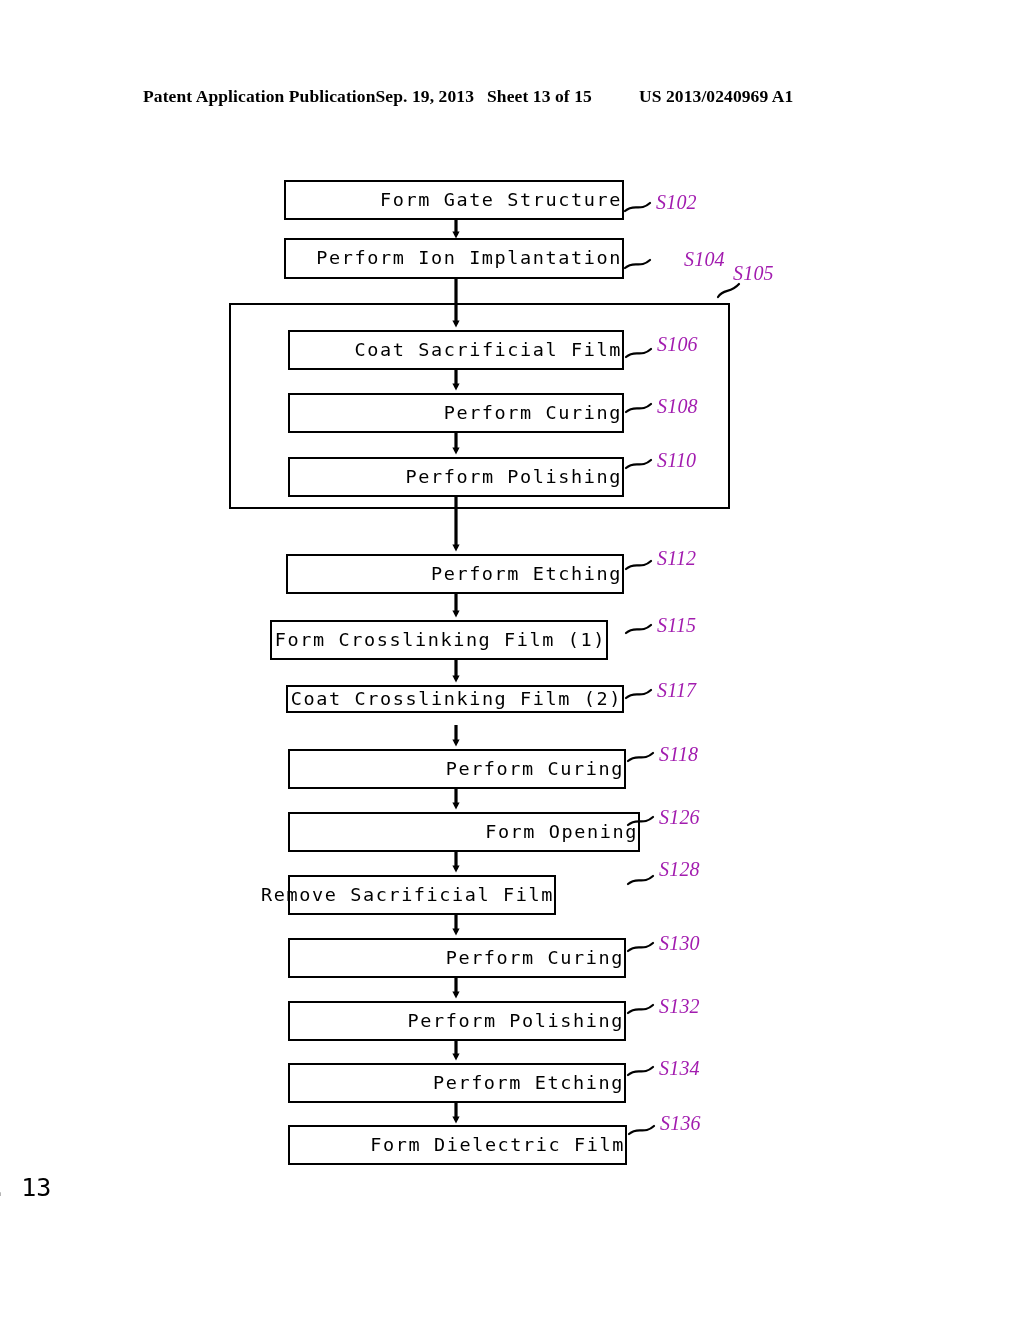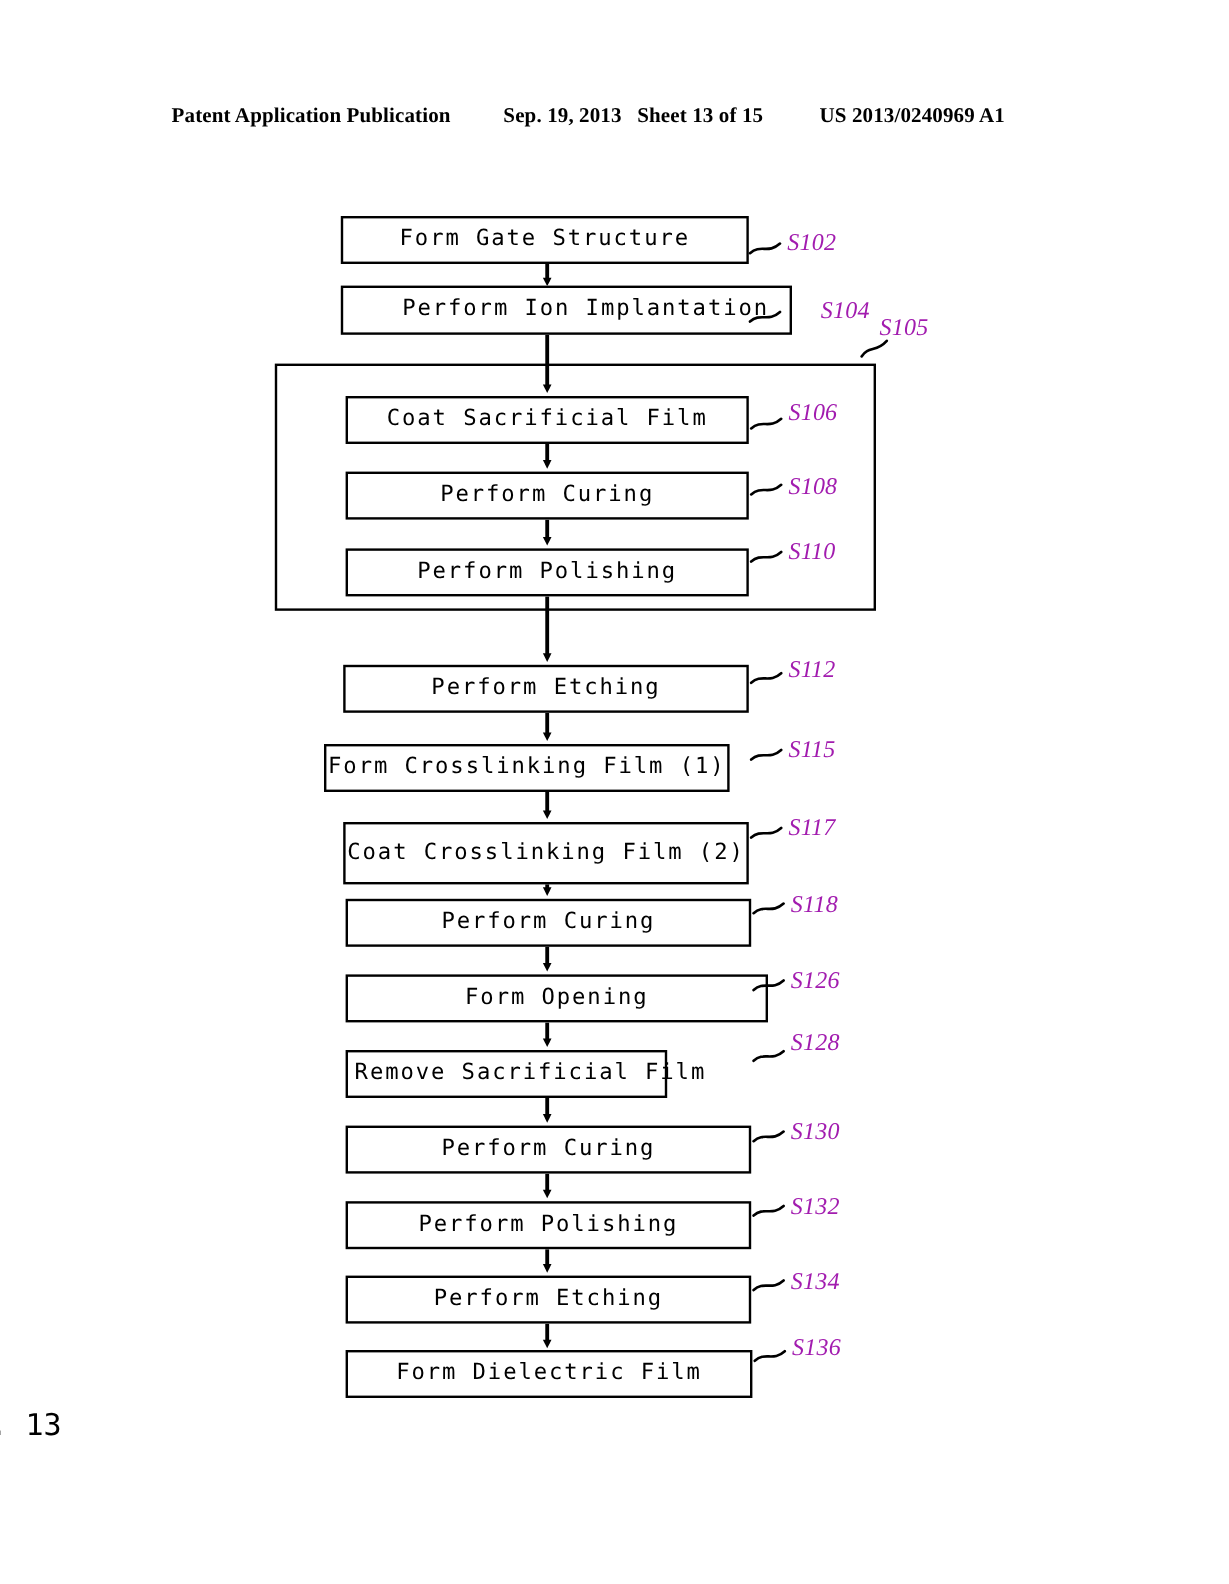--- a/index.html
+++ b/index.html
@@ -25,41 +25,41 @@
     height: 26px;
     display: flex;
     align-items: baseline;
     font-family: "Liberation Serif", serif;
     font-weight: bold;
     font-size: 17.5px;
     letter-spacing: 0.1px;
     white-space: pre;
   }
   #page-header .hdr-left { margin-left: 133px; }
-  #page-header .hdr-date { margin-left: 44px; }
+  #page-header .hdr-date { }
   #page-header .hdr-sheet { margin-left: 13px; }
   #page-header .hdr-patno { margin-left: 47px; }
 
   
   #flow {
     position: absolute;
     left: 0;
     top: 0;
     width: 1024px;
     height: 1320px;
   }
 
   .node {
     position: absolute;
     box-sizing: border-box;
     border: 2.5px solid #000;
     background: #ffffff;
     display: flex;
     align-items: center;
-    justify-content: center;
+    justify-content: flex-end;
   }
   .node .node-label {
     font-family: "DejaVu Sans Mono", monospace;
     font-size: 18.5px;
     letter-spacing: 1.6px;
     color: #000;
     white-space: pre;
     line-height: 1;
     transform: translateY(-0.5px);
   }
@@ -160,21 +160,21 @@
       <line x1="456" y1="1103" x2="456" y2="1120" marker-end="url(#arrowhead)"></line>
     </g>
   </svg>
 
   <div class="group-box" style="left:229px; top:303px; width:501px; height:206px;"></div>
 
   <div class="node" style="left:284px; top:180px; width:340px; height:40px;">
     <span class="node-label">Form Gate Structure</span>
   </div>
 
-  <div class="node" style="left:284px; top:238px; width:376px; height:41px;padding-left:32px;">
+  <div class="node" style="left:284px; top:238px; width:340px; height:41px;padding-left:32px;">
     <span class="node-label">Perform Ion Implantation</span>
   </div>
 
   <div class="node" style="left:288px; top:330px; width:336px; height:40px;">
     <span class="node-label">Coat Sacrificial Film</span>
   </div>
 
   <div class="node" style="left:288px; top:393px; width:336px; height:40px;">
     <span class="node-label">Perform Curing</span>
   </div>
@@ -184,21 +184,21 @@
   </div>
 
   <div class="node" style="left:286px; top:554px; width:338px; height:40px;">
     <span class="node-label">Perform Etching</span>
   </div>
 
   <div class="node" style="left:270px; top:620px; width:338px; height:40px;">
     <span class="node-label">Form Crosslinking Film (1)</span>
   </div>
 
-  <div class="node" style="left:286px; top:685px; width:338px; height:52px;">
+  <div class="node" style="left:286px; top:685px; width:338px; height:28px;">
     <span class="node-label">Coat Crosslinking Film (2)</span>
   </div>
 
   <div class="node" style="left:288px; top:749px; width:338px; height:40px;">
     <span class="node-label">Perform Curing</span>
   </div>
 
   <div class="node" style="left:288px; top:812px; width:352px; height:40px;">
     <span class="node-label">Form Opening</span>
   </div>

